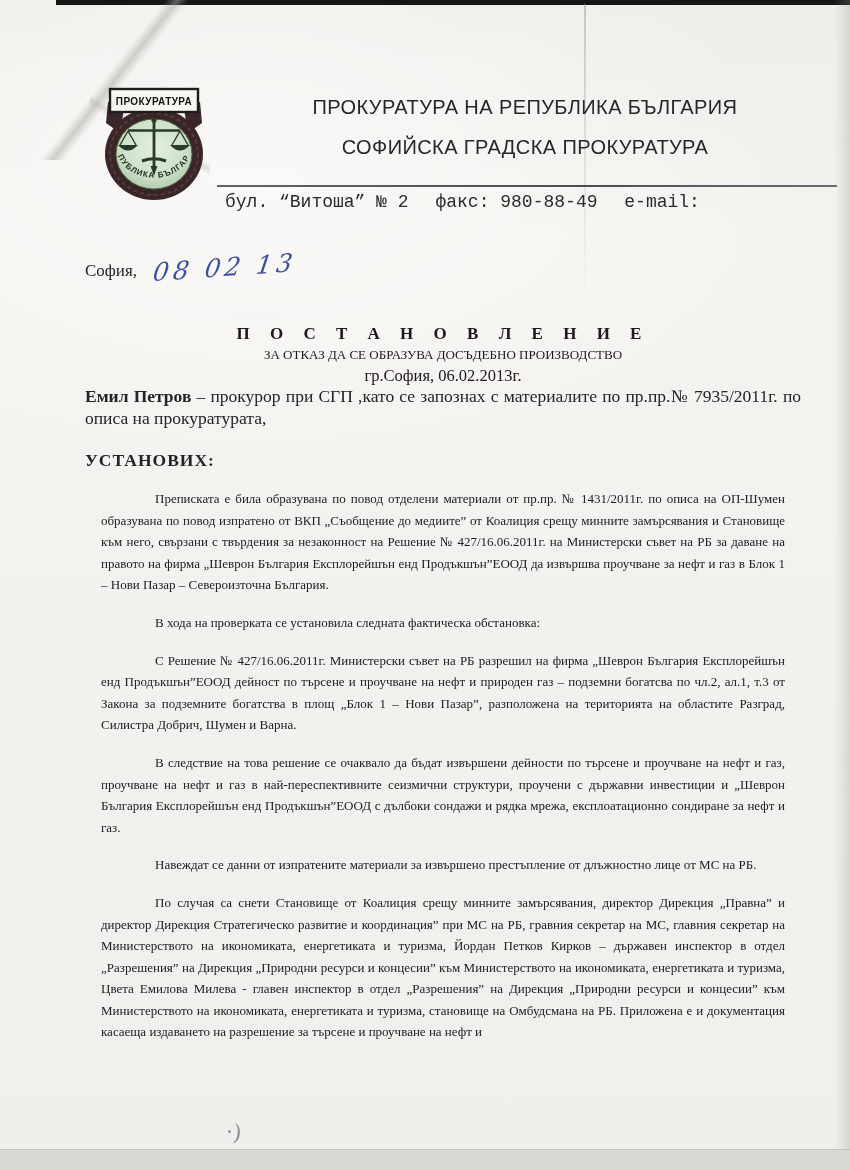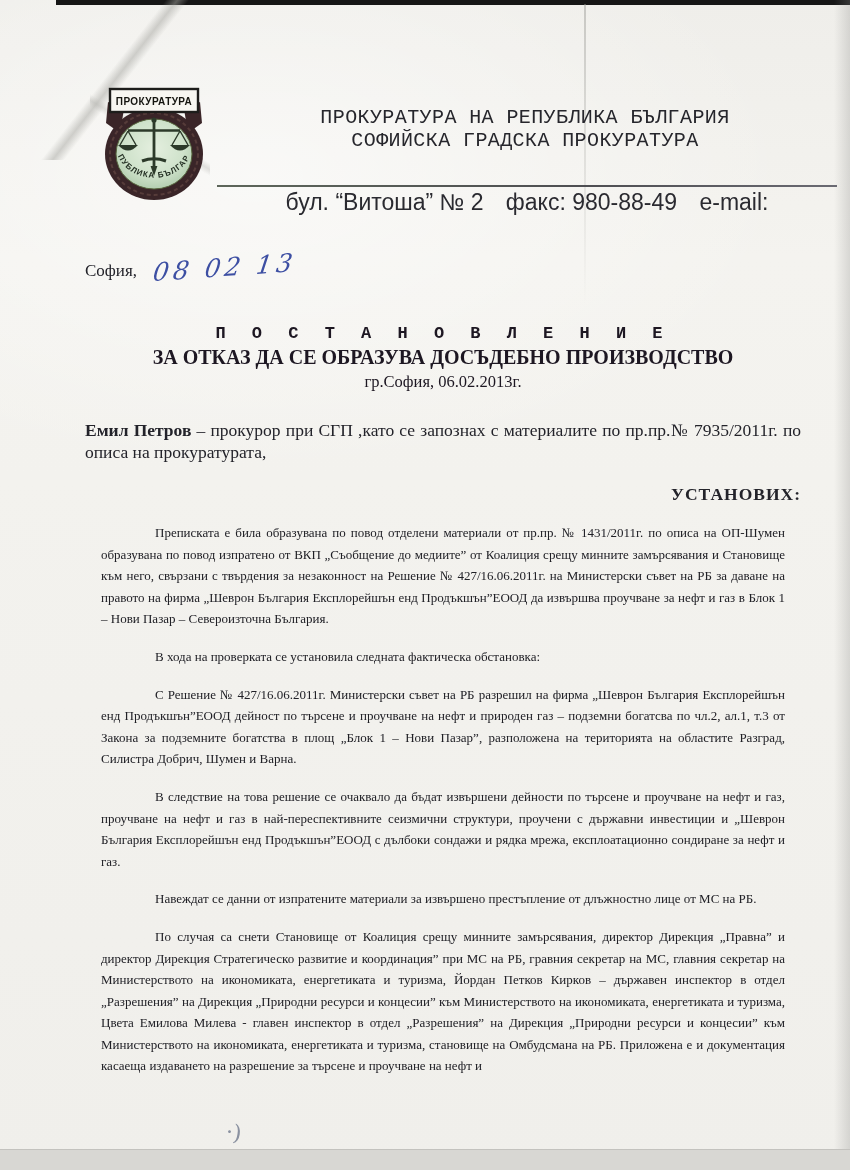--- a/index.html
+++ b/index.html
@@ -23,42 +23,42 @@
     background:linear-gradient(128deg,transparent 46%,rgba(165,165,160,.5) 50%,transparent 54%);}
   .crease-diagonal2{position:absolute;left:90px;top:60px;width:120px;height:150px;
     background:linear-gradient(30deg,transparent 47%,rgba(175,175,170,.35) 50%,transparent 53%);}
   .right-shade{position:absolute;right:0;top:0;width:16px;height:1150px;
     background:linear-gradient(90deg,transparent,rgba(140,140,138,.28));}
   .pen-mark{position:absolute;left:226px;top:1120px;font-size:22px;color:#8a91a0;
     transform:rotate(8deg);font-family:"DejaVu Serif",serif;}
   
   .emblem{position:absolute;left:92px;top:84px;width:124px;height:122px;}
   
-  .header-block{position:absolute;left:232px;top:106px;width:586px;text-align:center;
-    font-family:Liberation Mono, monospace;color:#26262c;}
+  .header-block{position:absolute;left:232px;top:96px;width:586px;text-align:center;
+    font-family:Liberation Sans, sans-serif;color:#26262c;}
   .org-line1{font-size:20px;letter-spacing:.4px;}
-  .org-line2{font-size:20px;letter-spacing:.4px;}
+  .org-line2{font-size:20px;letter-spacing:.4px;margin-top:17px;}
   .header-divider{position:absolute;left:217px;top:185px;width:620px;height:2px;
     background:linear-gradient(90deg,#5d665a,#4e4e52 60%,#6a6a72);}
-  .address-block{position:absolute;left:217px;top:191px;width:620px;text-align:center;
-    font-family:Liberation Sans, sans-serif;font-size:23px;color:#2a2a30;line-height:23px;}
+  .address-block{position:absolute;left:217px;top:191px;width:620px;
+    font-family:Liberation Mono, monospace;font-size:18px;color:#2a2a30;line-height:23px;}
   .address-line span{margin:0 8px;}
   
   .content{position:absolute;left:85px;top:257px;width:716px;}
   .ref-line{font-size:17px;line-height:22px;}
   .handwritten{display:inline-block;font-family:"DejaVu Serif",serif;font-style:italic;
     color:#3d4fa3;font-size:25px;letter-spacing:4px;margin-left:16px;
     transform:rotate(-4deg) skewX(-12deg);}
   .title-block{text-align:center;margin-top:42px;color:#1d1722;}
-  .title-line1{font-size:17px;font-weight:bold;letter-spacing:8px;font-family:Liberation Mono, monospace;}
-  .title-line2{font-size:20px;font-weight:bold;margin-top:3px;}
+  .title-line1{font-size:17px;font-weight:bold;letter-spacing:8px;}
+  .title-line2{font-size:13px;font-weight:normal;margin-top:3px;}
   .title-line3{font-size:16.5px;font-weight:normal;margin-top:3px;}
-  .intro{margin-top:28px;font-size:17.5px;line-height:21.5px;text-align:justify;}
+  .intro{font-size:17.5px;line-height:21.5px;text-align:justify;}
   .intro .author{font-weight:bold;}
-  .section-heading{text-align:right;font-weight:bold;font-size:17.5px;
+  .section-heading{text-align:left;font-weight:bold;font-size:17.5px;
     letter-spacing:1px;margin:21px 0 17px 0;}
   p.body{margin:16px;padding:0;text-indent:54px;font-size:13px;line-height:21.6px;
     text-align:justify;color:#202026;}
 </style>
 </head>
 <body>
 
 <div class="page">
 
   <div class="top-strip"></div>

